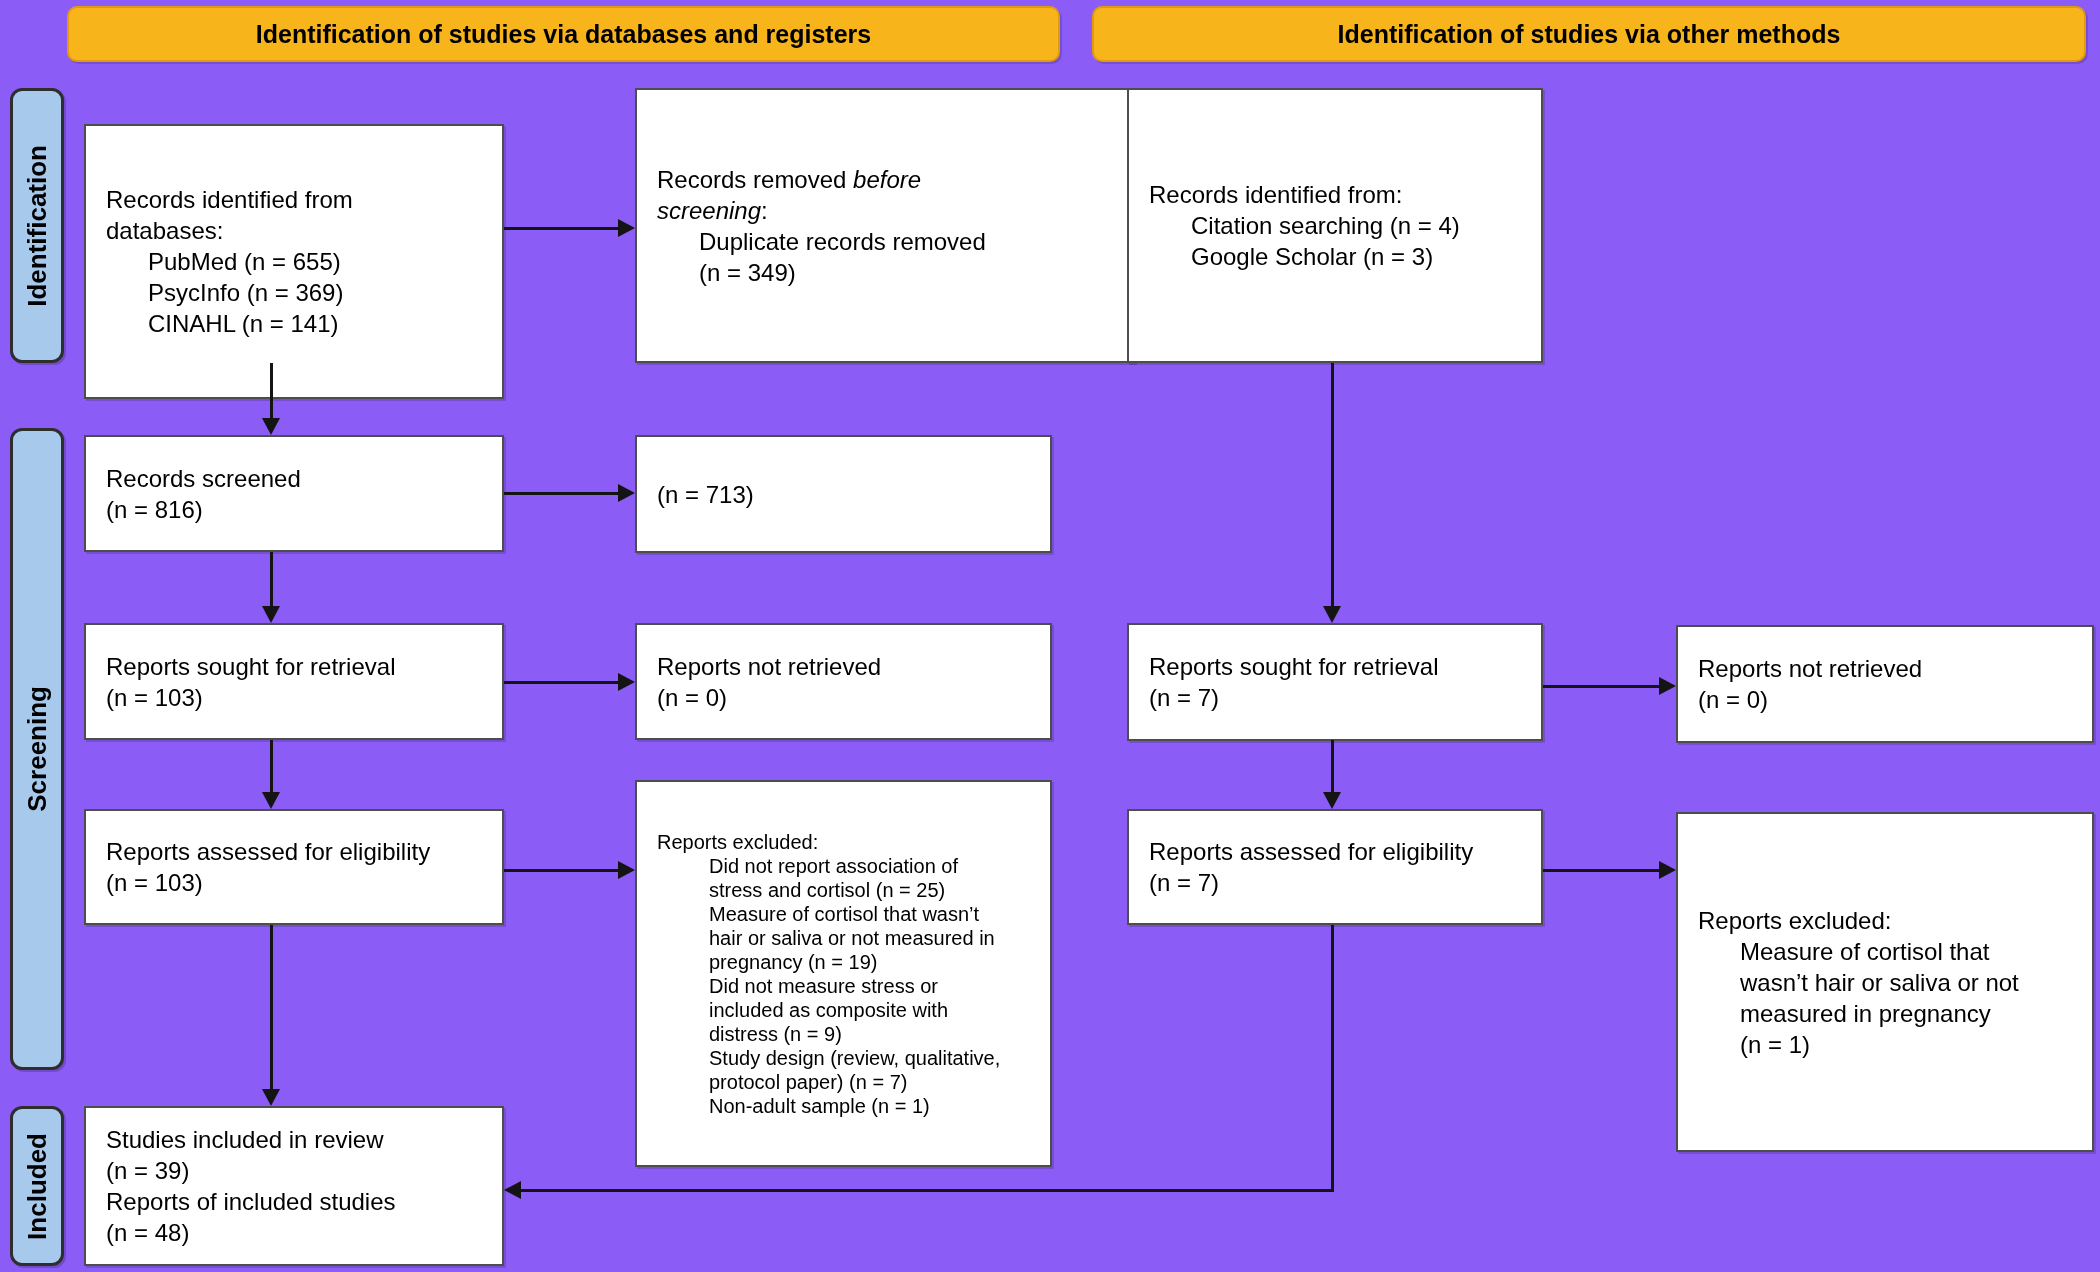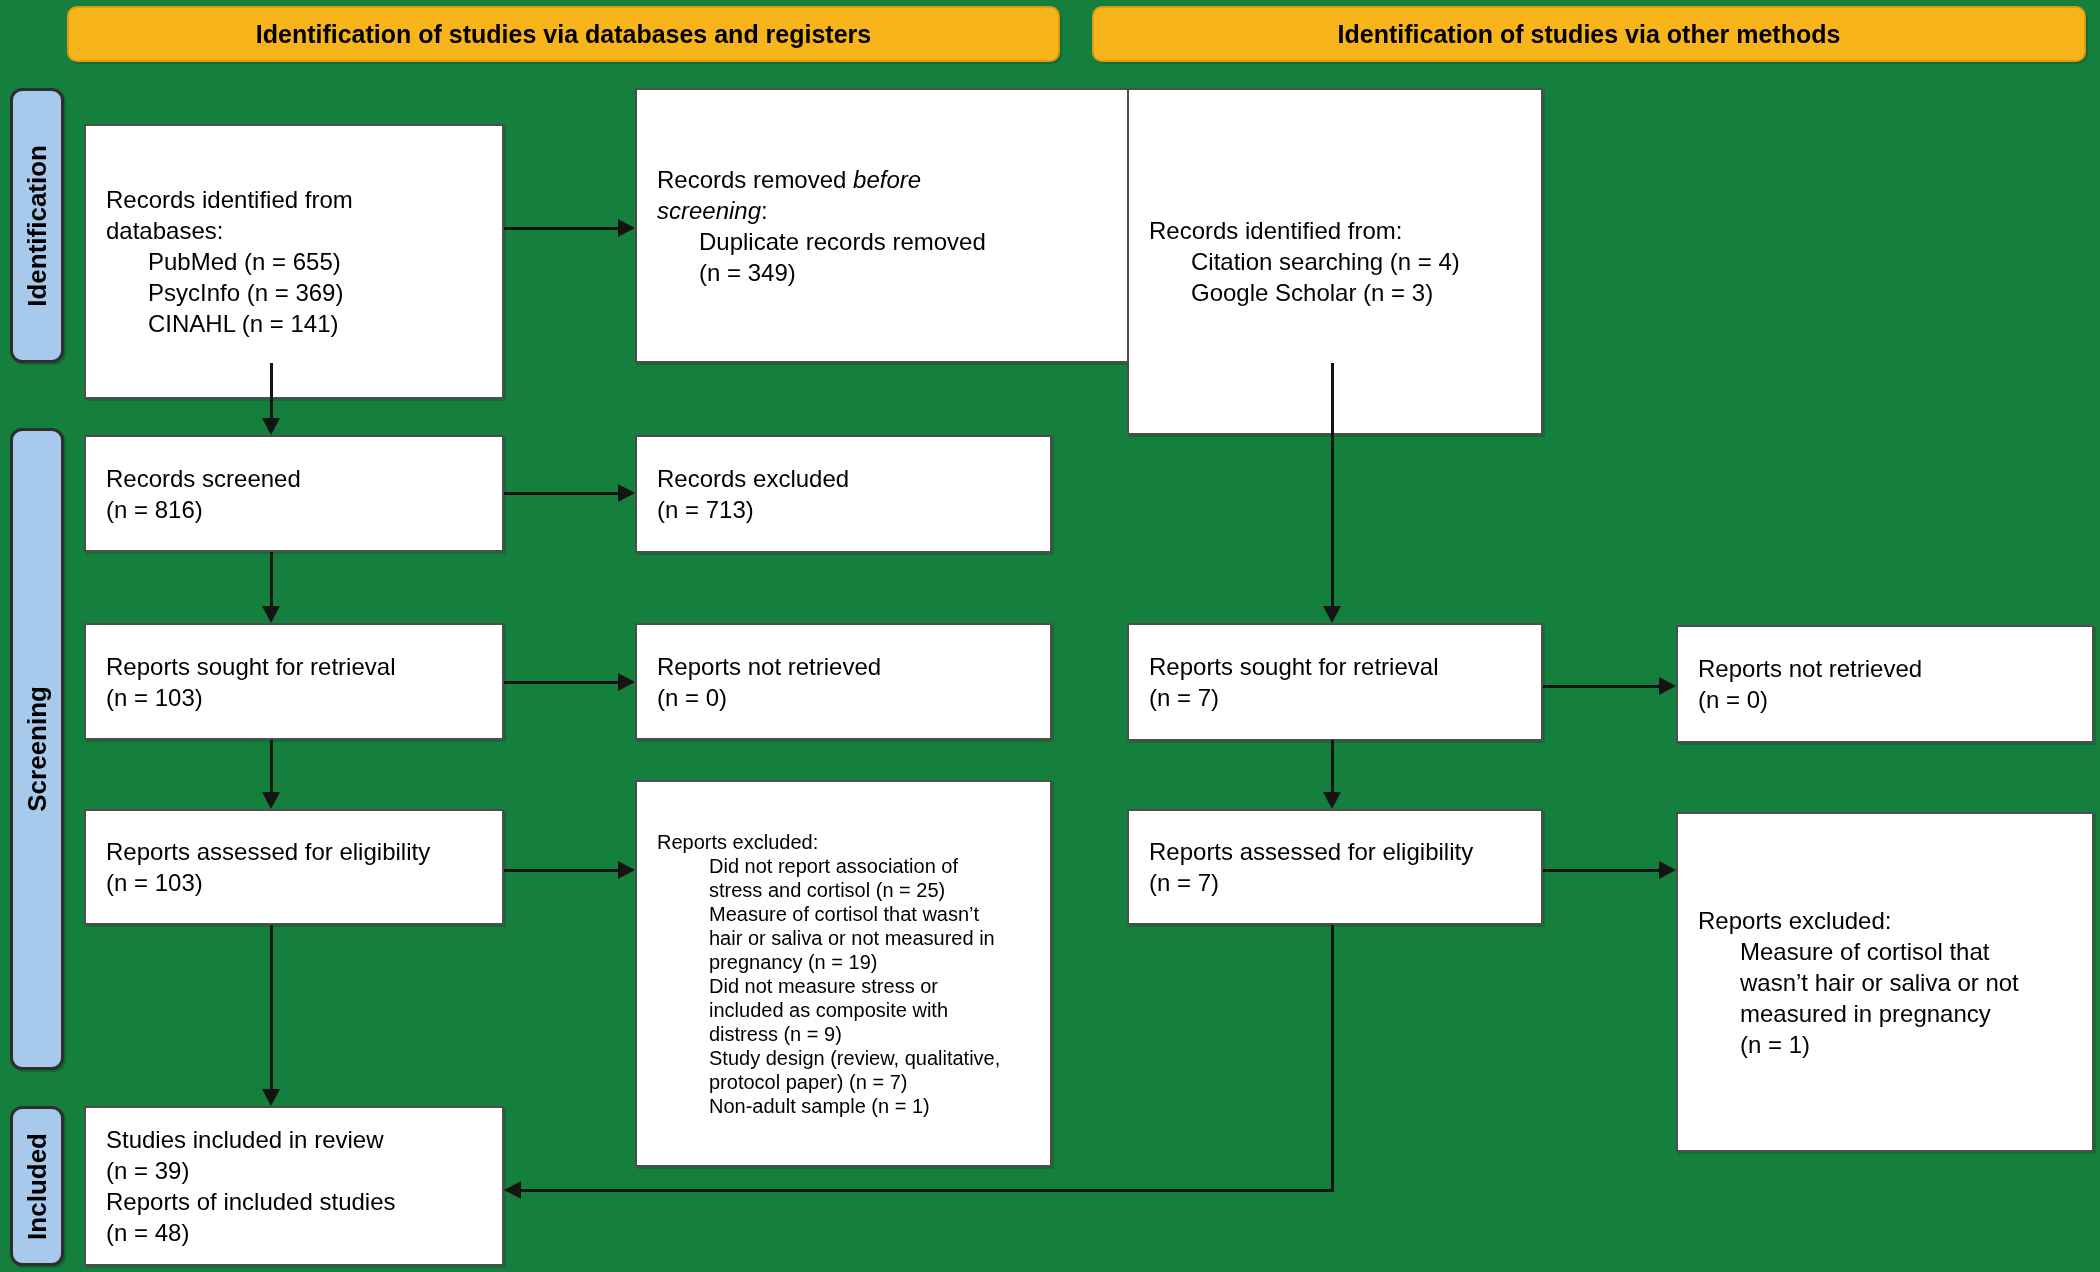--- a/index.html
+++ b/index.html
@@ -1,17 +1,17 @@
 <!DOCTYPE html>
 <html style="--header-fill: #F7B41B; --header-border: #E09A10; --stage-fill: #A7C9EB; --stage-border: #2E2E2E; --box-border: #4D4D4D; --arrow: #141414;"><head>
 <meta charset="utf-8">
 <style>
   html,body{margin:0;padding:0;background:#ffffff;}
   #canvas{
-    position:relative;width:2100px;height:1272px;background:#15803d;overflow:hidden;
+    position:relative;width:2100px;height:1272px;background:#8b5cf6;overflow:hidden;
     font-family:"Liberation Sans","DejaVu Sans",sans-serif;color:#000;
   }
   .hdr{
     position:absolute;height:56px;border-radius:10px;
     background:var(--header-fill);border:2px solid var(--header-border);
     display:flex;align-items:center;justify-content:center;
     font-weight:bold;font-size:25px;box-sizing:border-box;
     box-shadow:2px 2px 0 rgba(0,0,0,0.15);
   }
   .stage{
@@ -71,32 +71,31 @@
     <div class="line ind">CINAHL (n = 141)</div>
   </div>
 
   <div class="box" style="left:635px;top:88px;width:500px;height:275px;">
     <div class="line"><span>Records removed </span><span class="it">before</span></div>
     <div class="line"><span class="it">screening</span><span>:</span></div>
     <div class="line ind">Duplicate records removed</div>
     <div class="line ind">(n = 349)</div>
   </div>
 
-  <div class="box" style="left:1127px;top:88px;width:416px;height:347px;">
+  <div class="box" style="left:1127px;top:88px;width:416px;height:275px;">
     <div class="line">Records identified from:</div>
     <div class="line ind">Citation searching (n = 4)</div>
     <div class="line ind">Google Scholar (n = 3)</div>
   </div>
 
   <div class="box" style="left:84px;top:435px;width:420px;height:117px;">
     <div class="line">Records screened</div>
     <div class="line">(n = 816)</div>
   </div>
   <div class="box" style="left:635px;top:435px;width:417px;height:118px;">
-    <div class="line">Records excluded</div>
     <div class="line">(n = 713)</div>
   </div>
 
   <div class="box" style="left:84px;top:623px;width:420px;height:117px;">
     <div class="line">Reports sought for retrieval</div>
     <div class="line">(n = 103)</div>
   </div>
   <div class="box" style="left:635px;top:623px;width:417px;height:117px;">
     <div class="line">Reports not retrieved</div>
     <div class="line">(n = 0)</div>

